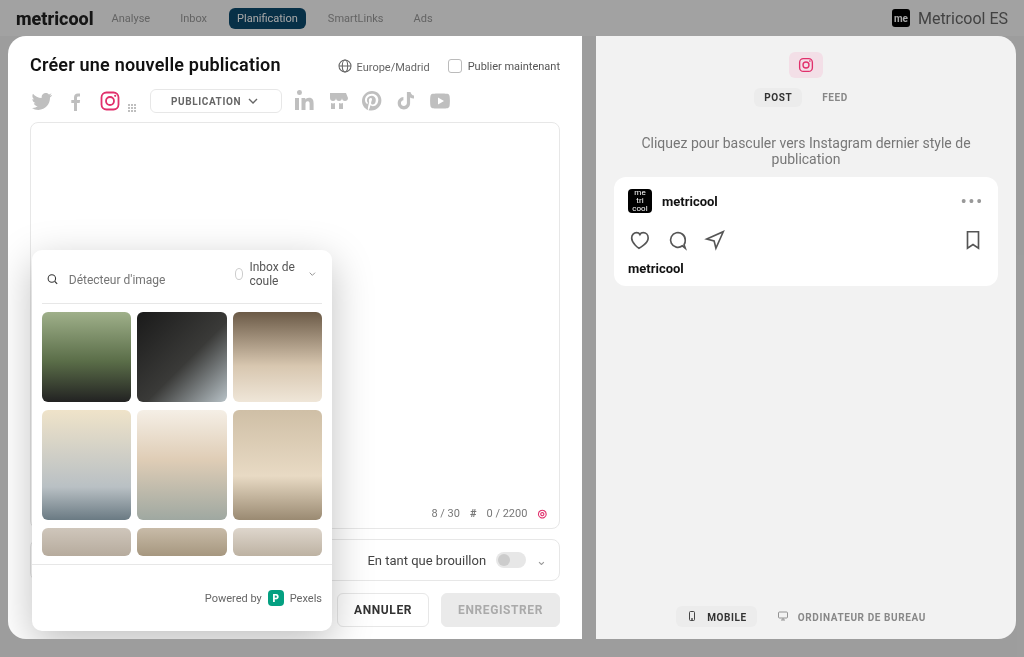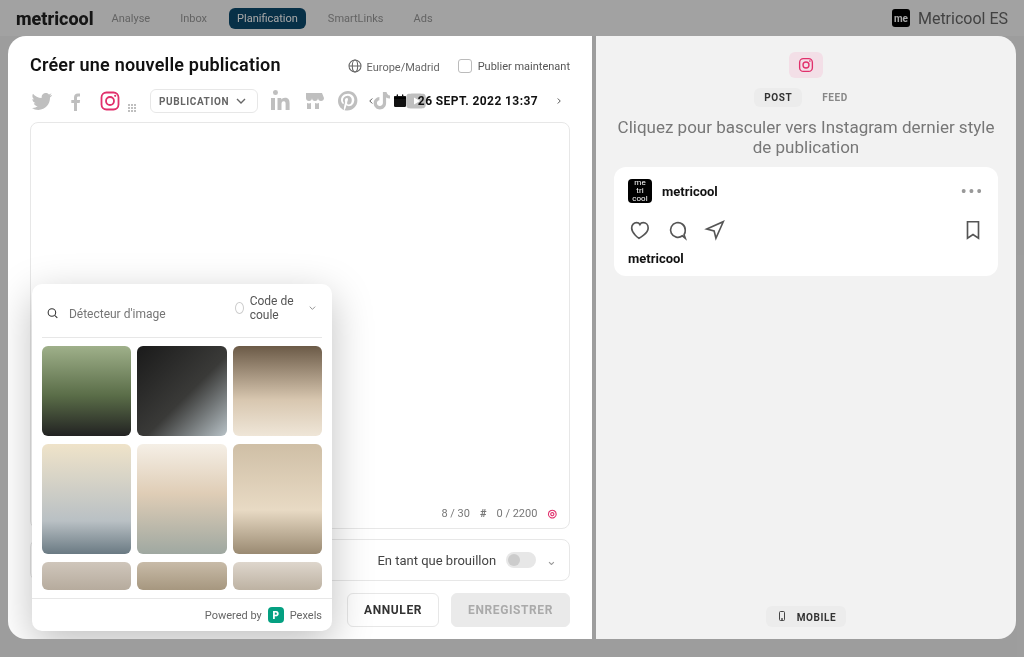--- a/index.html
+++ b/index.html
@@ -20,34 +20,34 @@
   .app-strip .brand{font-weight:800;font-size:18px;color:#222}
   .app-strip .spacer{flex:1}
   .app-strip .acct{display:flex;align-items:center;gap:8px;color:#666}
   .app-strip .acct .sq{width:18px;height:18px;background:#000;border-radius:3px;display:flex;align-items:center;justify-content:center;color:#fff;font-size:10px;font-weight:700}
   .tabs{display:flex;gap:14px;align-items:center}
   .tabs span{font-size:11px;color:#999;padding:4px 8px}
   .tabs .active{background:#0c4a6e;color:#fff;border-radius:6px}
 
   
   .modal{position:absolute;left:8px;right:8px;top:36px;bottom:18px;background:transparent}
-  .modal-inner{display:grid;grid-template-columns:1fr 420px;gap:4px;height:100%}
+  .modal-inner{display:grid;grid-template-columns:1fr 420px;gap:14px;height:100%}
 
   
   .left-panel{background:var(--panel);border-top-left-radius:18px;border-bottom-left-radius:18px;position:relative;padding:18px 22px 16px 22px;overflow:hidden}
   .title{font-size:18px;font-weight:600;letter-spacing:.2px}
 
   .networks{display:flex;gap:10px;align-items:center;margin-top:14px}
   .net-ic{width:24px;height:24px;color:#bfbfbf;display:flex;align-items:center;justify-content:center}
   .net-ic.selected{color:var(--pink)}
   .ig-grid{position:relative;width:6px;height:6px;margin-left:-4px;margin-top:12px}
   .ig-grid span{display:grid;grid-template-columns:repeat(3,2px);grid-template-rows:repeat(3,2px);gap:1px}
   .ig-grid span i{display:block;width:2px;height:2px;background:#bfbfbf}
 
-  .pubtype{display:flex;align-items:center;gap:4px;border:1px solid var(--border);border-radius:6px;padding:3px 8px;font-size:10px;font-weight:700;letter-spacing:.6px;color:#666;margin-left:6px}
+  .pubtype{display:flex;align-items:center;gap:4px;border:1px solid var(--border);border-radius:6px;padding:3px 20px;font-size:10px;font-weight:700;letter-spacing:.6px;color:#666;margin-left:6px}
 
   .sched-row{display:flex;align-items:center;justify-content:flex-end;gap:18px;position:absolute;right:22px;top:22px;font-size:11px;color:#444}
   .tz{display:flex;align-items:flex-end;gap:4px;color:#666}
   .pubnow{display:flex;align-items:center;gap:6px;color:#555}
   .checkbox{width:14px;height:14px;border:1.5px solid #bbb;border-radius:3px;display:inline-block}
   .date-pill{display:flex;align-items:center;gap:10px;margin-top:6px;justify-content:flex-end}
   .nav-btn{width:22px;height:22px;display:flex;align-items:center;justify-content:center;color:#333;border:none;background:transparent}
   .date-txt{font-size:12px;font-weight:700;letter-spacing:.4px}
   .cal-ic{width:16px;height:16px}
 
@@ -67,21 +67,21 @@
   .btn.primary{background:#eaeaea;color:#aaa;border-color:#eaeaea}
 
   
   .right-panel{background:var(--bg);border-top-right-radius:18px;border-bottom-right-radius:18px;padding:16px 18px 12px 18px;display:flex;flex-direction:column;align-items:stretch}
   .ig-chip{align-self:center;background:#f3dfe7;border-radius:6px;padding:4px 8px;display:flex;align-items:center;justify-content:center;color:var(--pink)}
   .ig-chip svg{width:18px;height:18px}
   .view-chips{align-self:center;display:flex;gap:10px;margin-top:10px}
   .chip{background:var(--chip);border-radius:6px;padding:4px 10px;font-size:10px;font-weight:700;letter-spacing:.6px;color:#555}
   .chip.active{color:#333}
   .chip.plain{background:transparent;color:#888}
-  .hint{text-align:center;font-size:17px;color:#777;margin-top:10px}
+  .hint{text-align:center;font-size:14px;color:#777;margin-top:28px}
 
   .preview-card{background:#fff;border-radius:12px;margin-top:10px;padding:12px 14px 10px 14px}
   .preview-head{display:flex;align-items:center;gap:10px}
   .avatar-sq{width:24px;height:24px;background:#000;color:#fff;border-radius:4px;display:flex;align-items:center;justify-content:center;font-size:8px;line-height:1;flex-direction:column}
   .avatar-sq span{display:block}
   .uname{font-weight:700;font-size:13px}
   .head-spacer{flex:1}
   .dots{color:#999;font-weight:700;letter-spacing:2px}
   .preview-actions{display:flex;align-items:center;gap:16px;margin-top:16px;color:#555}
   .preview-actions .flex1{flex:1}
@@ -106,21 +106,21 @@
   
   .ph1{background:linear-gradient(180deg,#9fb08a 0%,#5a6d48 55%,#222 100%)}
   .ph2{background:linear-gradient(135deg,#1a1a1a 0%,#3a3a38 55%,#b8c2c7 100%)}
   .ph3{background:linear-gradient(180deg,#6b5a47 0%,#d8c7b0 60%,#efe6d8 100%)}
   .ph4{background:linear-gradient(180deg,#efe3c9 0%,#b9c0c4 70%,#6a7a83 100%)}
   .ph5{background:linear-gradient(180deg,#f5efe6 0%,#dfcdb6 45%,#9fa8a1 100%)}
   .ph6{background:linear-gradient(180deg,#cfbfa6 0%,#e8dac4 60%,#9a8a72 100%)}
   .ph7{background:linear-gradient(180deg,#cfc6bb 0%,#b6ab9d 100%)}
   .ph8{background:linear-gradient(180deg,#c8bba8 0%,#a6977f 100%)}
   .ph9{background:linear-gradient(180deg,#ded6cc 0%,#bdb2a2 100%)}
-  .powered{display:flex;align-items:center;justify-content:flex-end;gap:6px;font-size:11px;color:#666;border-top:1px solid var(--border);margin:8px -10px 0 -10px;padding:8px 10px}
+  .powered{display:flex;align-items:center;justify-content:flex-end;gap:6px;font-size:11px;color:#666;border-top:1px solid var(--border);margin:8px -10px 0 -10px;padding:25px 10px}
   .pex-badge{background:#04a081;color:#fff;font-weight:900;border-radius:4px;width:16px;height:16px;display:flex;align-items:center;justify-content:center;font-size:10px}
 
   
   .ic16{width:16px;height:16px}
   .ic18{width:18px;height:18px}
   .ic22{width:22px;height:22px}
   .ic24{width:24px;height:24px}
 </style>
 </head>
 <body>
@@ -222,39 +222,20 @@
               <path d="M16.5 3c.3 1.8 1.5 3.3 3.5 3.6v3c-1.4.1-2.8-.3-3.9-1.1v5.7c0 3.4-2.8 6.2-6.2 6.2S3.7 17.6 3.7 14.2c0-3.2 2.5-5.9 5.7-6.1v3.1c-1.4.2-2.5 1.4-2.5 2.9 0 1.7 1.4 3 3 3s3-1.4 3-3V3h3.6z"></path>
             </svg>
           </span>
         <span class="net-ic">
             <svg class="ic24" viewBox="0 0 24 24" fill="currentColor">
               <path d="M21.6 7.2c-.2-1.3-1-2.2-2.2-2.4C17.5 4.5 12 4.5 12 4.5s-5.5 0-7.4.3c-1.2.2-2 1.1-2.2 2.4C2.1 9 2.1 12 2.1 12s0 3 .3 4.8c.2 1.3 1 2.2 2.2 2.4 1.9.3 7.4.3 7.4.3s5.5 0 7.4-.3c1.2-.2 2-1.1 2.2-2.4.3-1.8.3-4.8.3-4.8s0-3-.3-4.8zM10 15.5v-7l6 3.5-6 3.5z"></path>
             </svg>
           </span>
       </div>
 
-      <div class="date-pill" style="position:absolute;right:22px;top:48px">
-        <button class="nav-btn">
-            <svg class="ic16" viewBox="0 0 24 24" fill="none" stroke="currentColor" stroke-width="2">
-              <path d="M15 6l-6 6 6 6"></path>
-            </svg>
-          </button>
-        <svg class="cal-ic" viewBox="0 0 24 24" fill="currentColor">
-            <rect x="3" y="5" width="18" height="16" rx="2"></rect>
-            <rect x="3" y="5" width="18" height="4" fill="#000"></rect>
-            <rect x="7" y="2" width="2" height="4" rx="1"></rect>
-            <rect x="15" y="2" width="2" height="4" rx="1"></rect>
-          </svg>
-        <span class="date-txt">26 SEPT. 2022 13:37</span>
-        <button class="nav-btn">
-            <svg class="ic16" viewBox="0 0 24 24" fill="none" stroke="currentColor" stroke-width="2">
-              <path d="M9 6l6 6-6 6"></path>
-            </svg>
-          </button>
-      </div>
 
       <div class="composer-area">
         <div class="composer-footer">
           <span>8 / 30</span>
           <span class="hash">#</span>
           <span>0 / 2200</span>
           <span class="ig-dot">◎</span>
         </div>
       </div>
 
@@ -281,21 +262,21 @@
 
       <div class="popover">
         <div class="search-row">
           <svg class="ic18" viewBox="0 0 24 24" fill="none" stroke="#333" stroke-width="2">
               <circle cx="11" cy="11" r="7"></circle>
               <path d="M21 21l-4.3-4.3"></path>
             </svg>
           <input placeholder="Détecteur d'image" style="">
           <div class="color-code">
             <span class="radio"></span>
-            <span>Code de coule</span>
+            <span>Inbox de coule</span>
             <svg class="ic16" viewBox="0 0 24 24" fill="none" stroke="#888" stroke-width="2">
                 <path d="M6 9l6 6 6-6"></path>
               </svg>
           </div>
         </div>
         <div class="grid">
           <div class="thumb t1 ph1"></div>
           <div class="thumb t1 ph2"></div>
           <div class="thumb t1 ph3"></div>
         </div>
@@ -363,18 +344,25 @@
       <div class="preview-flex"></div>
 
       <div class="device-chips">
         <span class="chip active">
           <svg viewBox="0 0 24 24" fill="none" stroke="currentColor" stroke-width="1.8">
               <rect x="7" y="3" width="10" height="18" rx="2"></rect>
               <circle cx="12" cy="18" r="1" fill="currentColor"></circle>
             </svg>
           <span>MOBILE</span>
         </span>
+        <span class="chip plain">
+          <svg viewBox="0 0 24 24" fill="none" stroke="currentColor" stroke-width="1.8">
+              <rect x="3" y="4" width="18" height="12" rx="2"></rect>
+              <path d="M8 20h8M12 16v4"></path>
+            </svg>
+          <span>ORDINATEUR DE BUREAU</span>
+        </span>
       </div>
 
     </div>
 
   </div>
 </div>
 
 </body></html>

